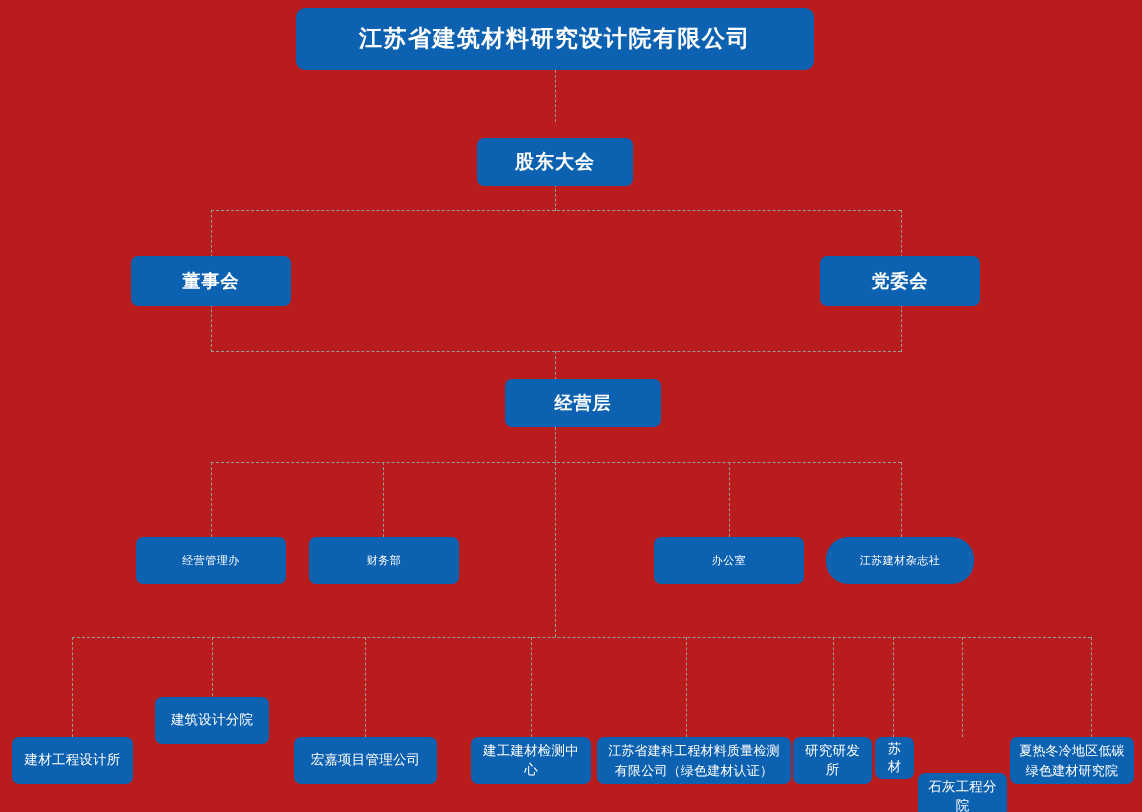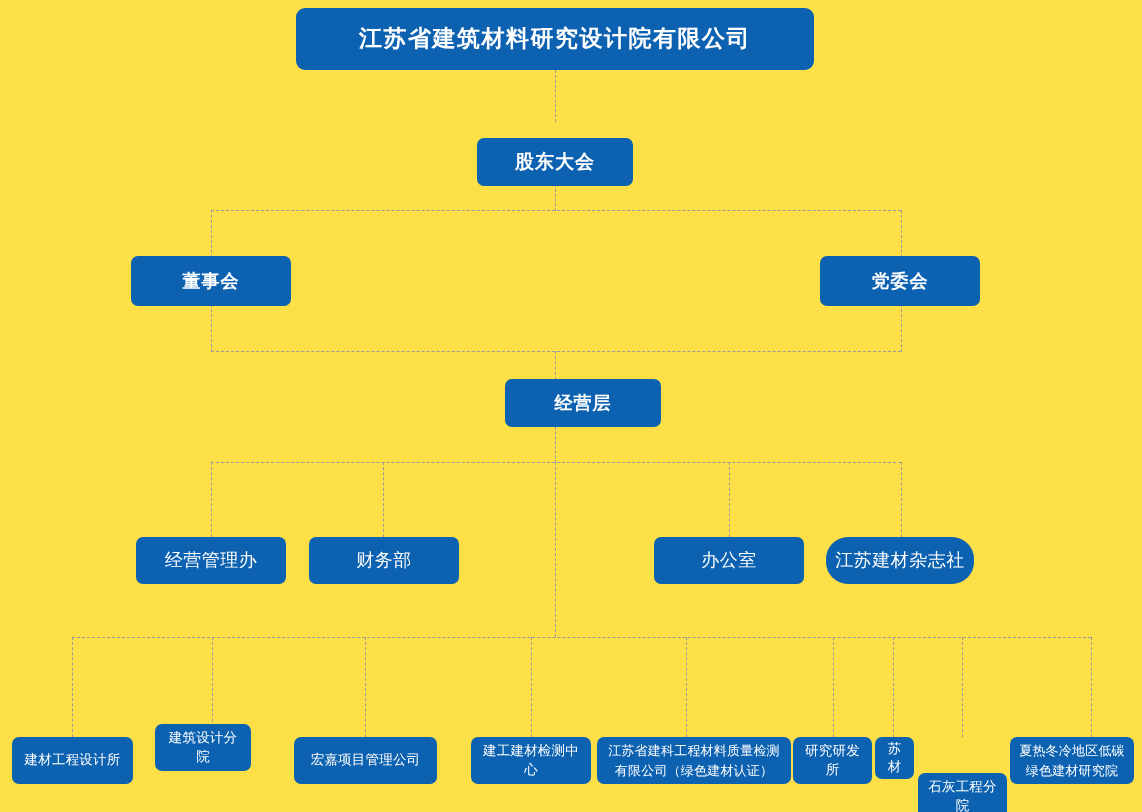--- a/index.html
+++ b/index.html
@@ -7,21 +7,21 @@
     padding: 0;
     background: #ffffff;
   }
   body {
     font-family: "Liberation Sans", "DejaVu Sans", sans-serif;
   }
   #chart {
     position: relative;
     width: 1142px;
     height: 812px;
-    background: #fde047;
+    background: #b91c1c;
     overflow: hidden;
   }
   .node {
     position: absolute;
     background: #0c61b0;
     color: #ffffff;
     border-radius: 7px;
     display: flex;
     align-items: center;
     justify-content: center;
@@ -33,21 +33,21 @@
     padding: 2px 8px;
     z-index: 3;
   }
   .node.root {
     font-size: 23px;
     letter-spacing: 1.5px;
     border-radius: 9px;
   }
   .node.l2 { font-size: 19px; letter-spacing: 1px; margin-top: 16px; }
   .node.l3 { font-size: 18px; letter-spacing: 1px; }
-  .node.l4 { font-size: 18px; font-weight: 400; letter-spacing: 0.5px; }
+  .node.l4 { font-size: 11px; font-weight: 400; letter-spacing: 0.5px; }
   .node.l5 { font-size: 13.5px; font-weight: 400; letter-spacing: 0.2px; }
   .node.l5.two-line { font-size: 13px; line-height: 1.5; padding: 2px 6px; }
 
   .hline {
     position: absolute;
     height: 0;
     border-top: 1px dashed #9a9a9a;
     z-index: 1;
   }
   .vline {
@@ -105,21 +105,21 @@
   <div class="node l4" style="left:136px; top:537px; width:150px; height:47px;">经营管理办</div>
 
   <div class="node l4" style="left:309px; top:537px; width:150px; height:47px;">财务部</div>
 
   <div class="node l4" style="left:654px; top:537px; width:150px; height:47px;">办公室</div>
 
   <div class="node l4" style="left:826px; top:537px; width:148px; height:47px;border-radius:22px;">江苏建材杂志社</div>
 
   <div class="node l5" style="left:12px; top:737px; width:121px; height:47px;">建材工程设计所</div>
 
-  <div class="node l5" style="left:155px; top:724px; width:96px; height:47px;">建筑设计分院</div>
+  <div class="node l5" style="left:155px; top:697px; width:114px; height:47px;">建筑设计分院</div>
 
   <div class="node l5" style="left:294px; top:737px; width:143px; height:47px;">宏嘉项目管理公司</div>
 
   <div class="node l5" style="left:471px; top:737px; width:120px; height:47px;">建工建材检测中心</div>
 
   <div class="node l5 two-line" style="left:597px; top:737px; width:194px; height:47px;">江苏省建科工程材料质量检测有限公司（绿色建材认证）</div>
 
   <div class="node l5" style="left:793px; top:737px; width:79px; height:47px;">研究研发所</div>
 
   <div class="node l5" style="left:875px; top:737px; width:39px; height:42px;">苏材</div>

